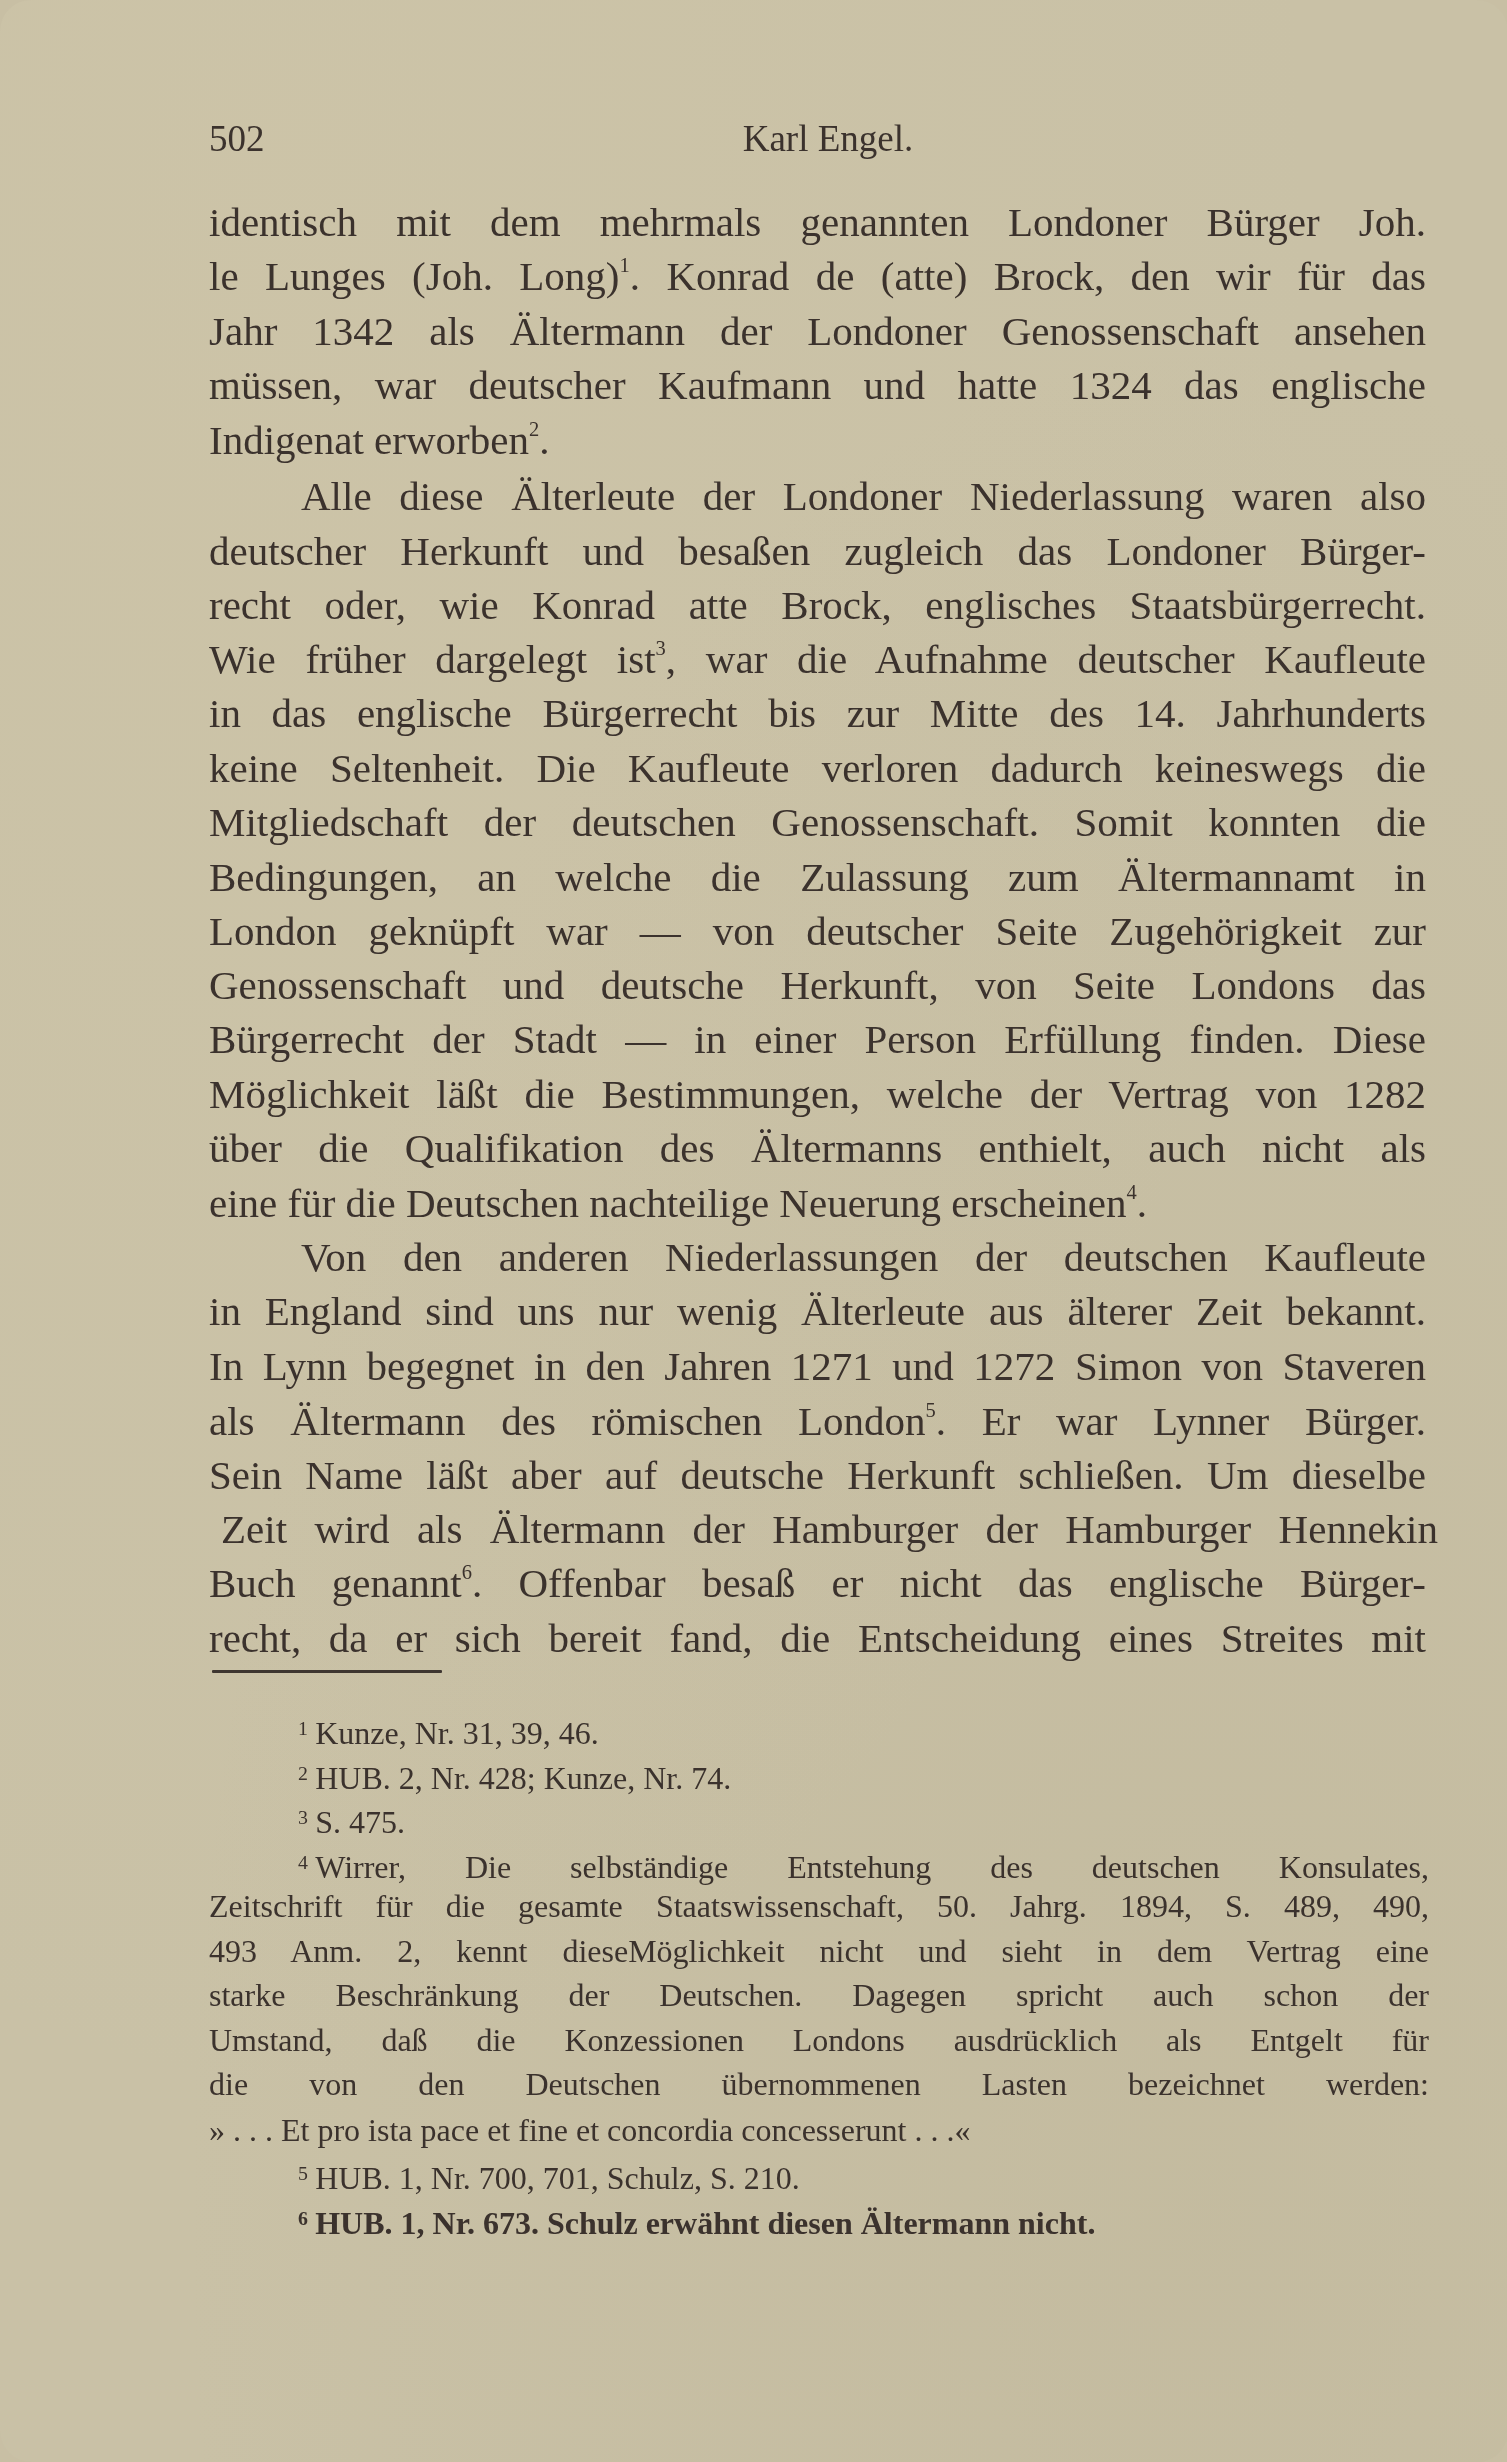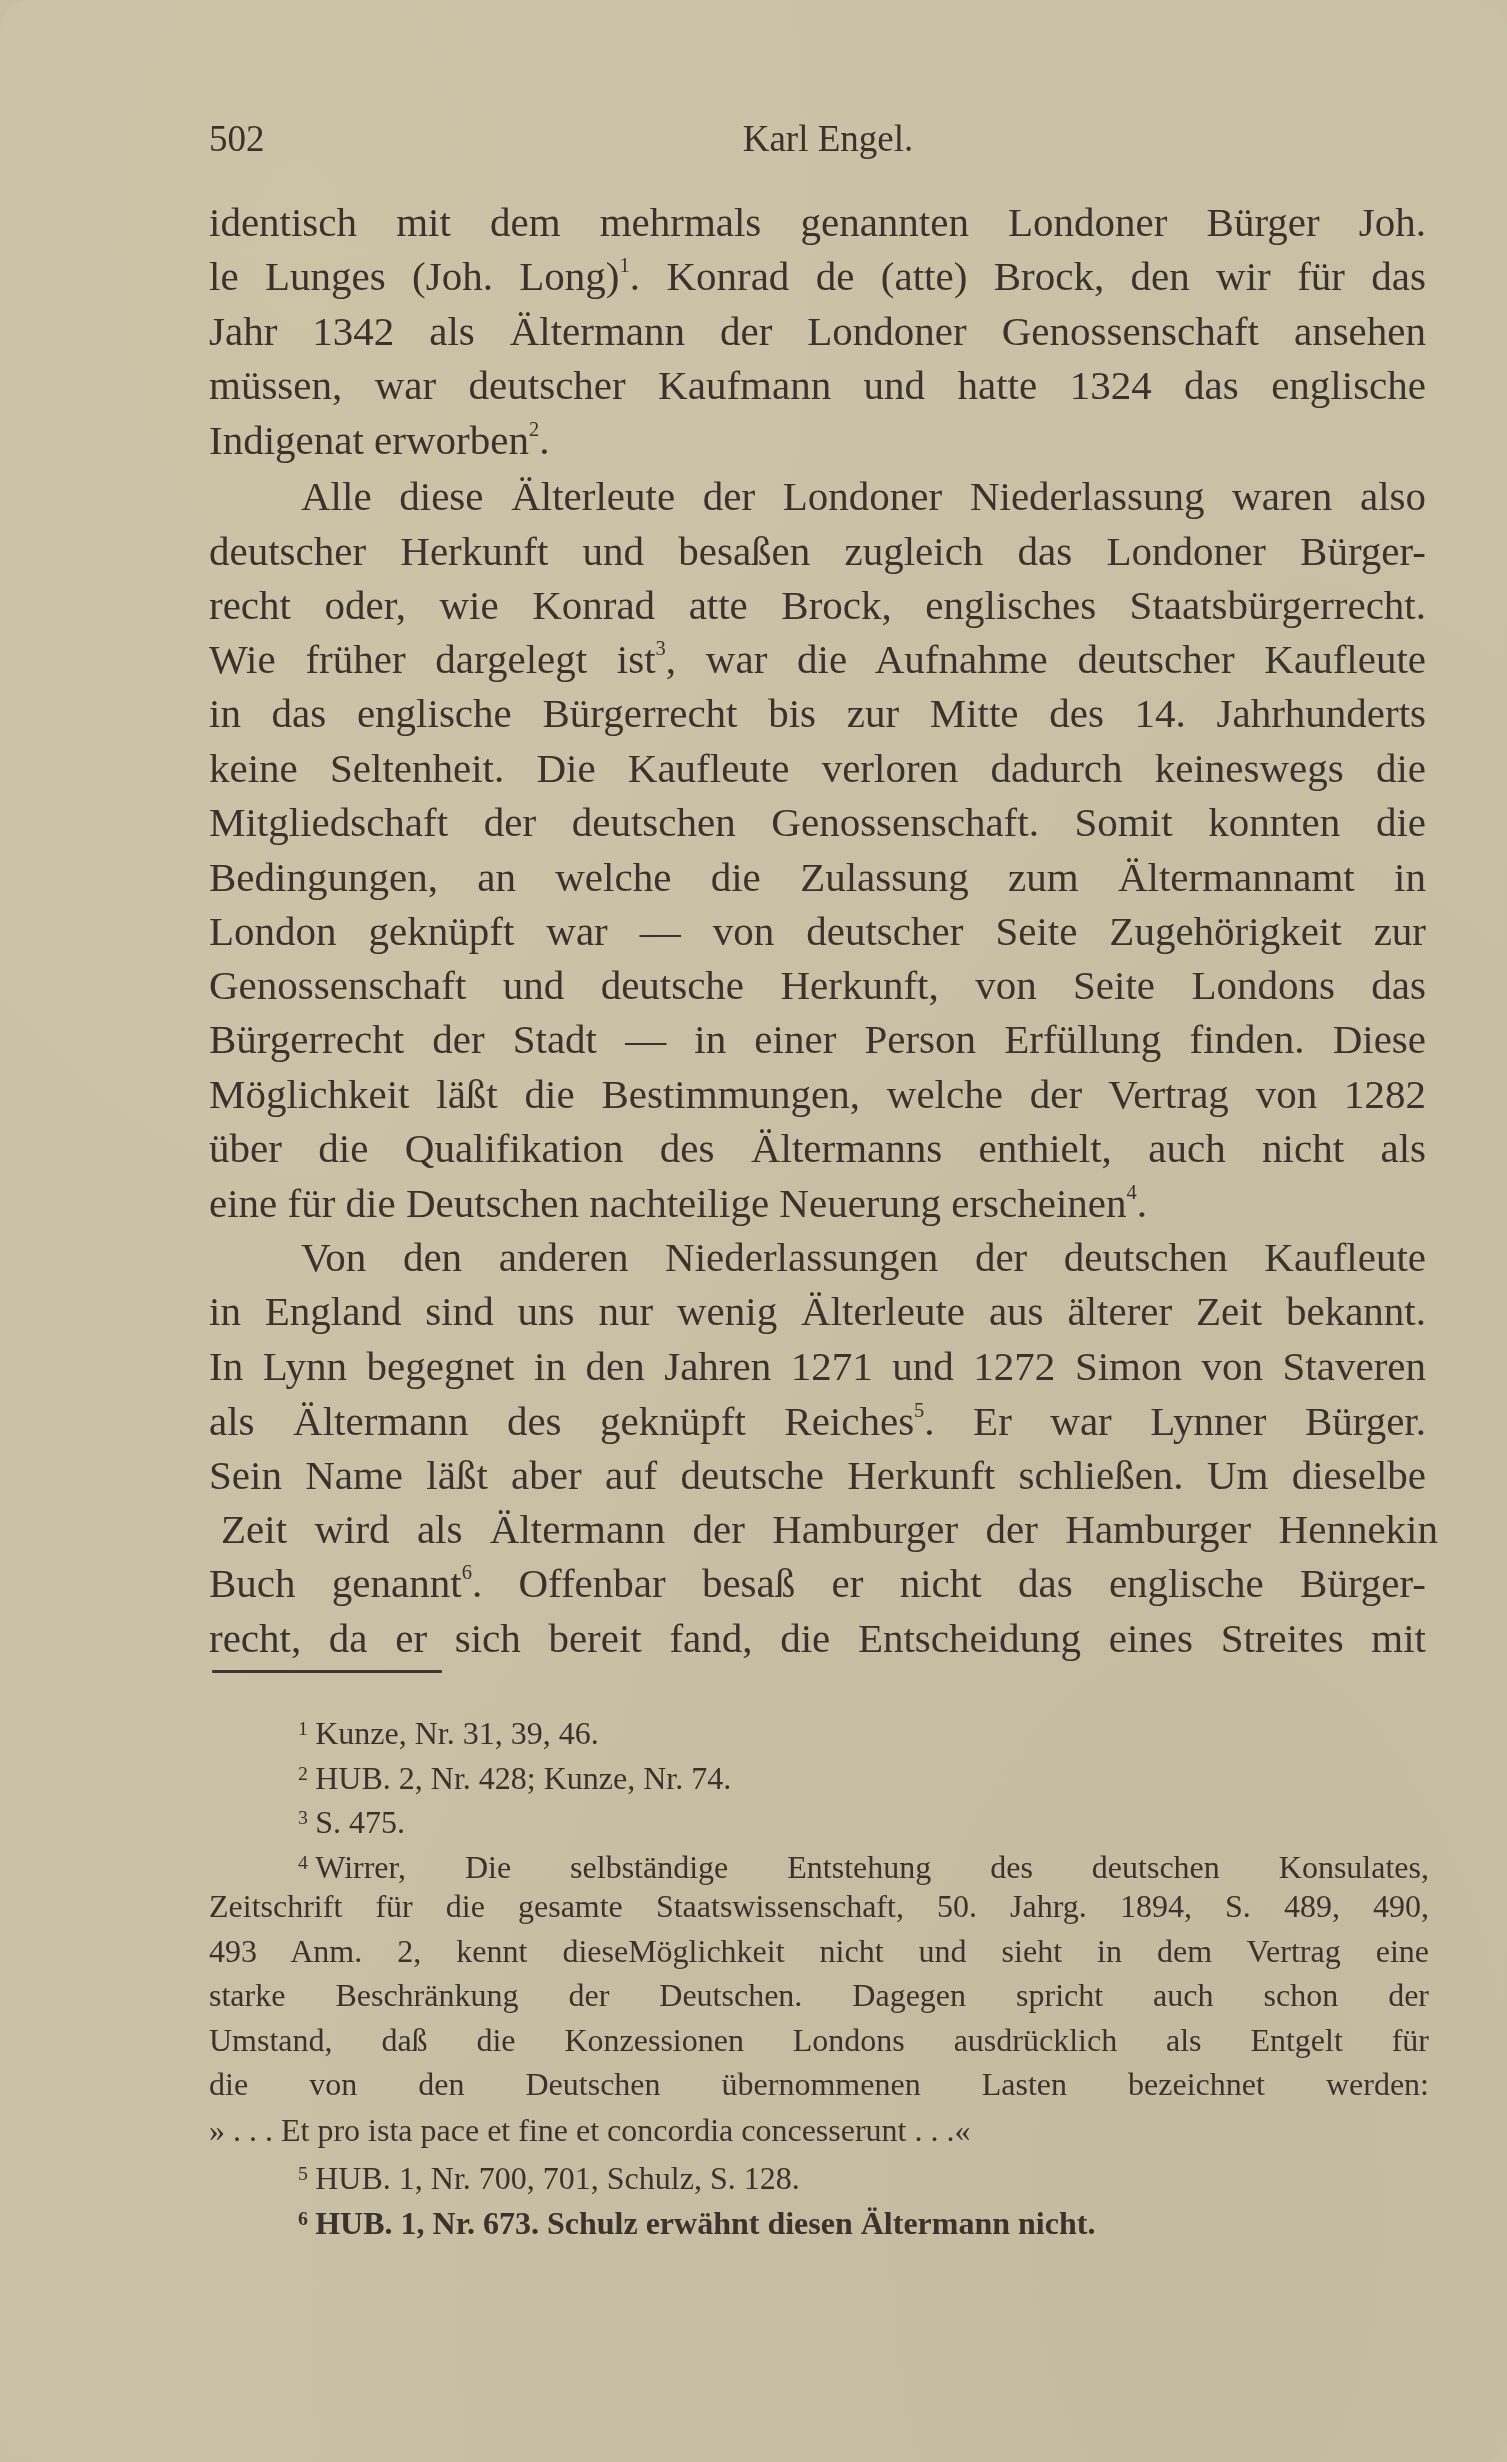--- a/index.html
+++ b/index.html
@@ -76,37 +76,37 @@
       <div class="ln" style="top: 851px;"><span>Bedingungen, an welche die Zulassung zum Ältermannamt in</span></div>
       <div class="ln" style="top: 905px;"><span>London geknüpft war — von deutscher Seite Zugehörigkeit zur</span></div>
       <div class="ln" style="top: 959px;"><span>Genossenschaft und deutsche Herkunft, von Seite Londons das</span></div>
       <div class="ln" style="top: 1013px;"><span>Bürgerrecht der Stadt — in einer Person Erfüllung finden. Diese</span></div>
       <div class="ln" style="top: 1068px;"><span>Möglichkeit läßt die Bestimmungen, welche der Vertrag von 1282</span></div>
       <div class="ln" style="top: 1122px;"><span>über die Qualifikation des Ältermanns enthielt, auch nicht als</span></div>
       <div class="ln last" style="top: 1177px;"><span>eine für die Deutschen nachteilige Neuerung erscheinen</span><sup class="fn">4</sup><span>.</span></div>
       <div class="ln indent" style="top: 1231px;"><span>Von den anderen Niederlassungen der deutschen Kaufleute</span></div>
       <div class="ln" style="top: 1285px;"><span>in England sind uns nur wenig Älterleute aus älterer Zeit bekannt.</span></div>
       <div class="ln" style="top: 1340px;"><span>In Lynn begegnet in den Jahren 1271 und 1272 Simon von Staveren</span></div>
-      <div class="ln" style="top: 1395px;"><span>als Ältermann des geknüpft Reiches</span><sup class="fn">5</sup><span>. Er war Lynner Bürger.</span></div>
+      <div class="ln" style="top: 1395px;"><span>als Ältermann des römischen London</span><sup class="fn">5</sup><span>. Er war Lynner Bürger.</span></div>
       <div class="ln" style="top: 1449px;"><span>Sein Name läßt aber auf deutsche Herkunft schließen. Um dieselbe</span></div>
       <div class="ln" style="top: 1503px; margin-left: 12px;"><span>Zeit wird als Ältermann der Hamburger der Hamburger Hennekin</span></div>
       <div class="ln" style="top: 1557px;"><span>Buch genannt</span><sup class="fn">6</sup><span>. Offenbar besaß er nicht das englische Bürger-</span></div>
       <div class="ln" style="top: 1612px;"><span>recht, da er sich bereit fand, die Entscheidung eines Streites mit</span></div>
     </div>
 
   <div class="rule"></div>
 
   <div class="fn-area" id="fnarea">
       <div class="fl indent last" style="top: 1706px;"><span class="fnmark">1</span><span>Kunze, Nr. 31, 39, 46.</span></div>
       <div class="fl indent last" style="top: 1751px;"><span class="fnmark">2</span><span>HUB. 2, Nr. 428; Kunze, Nr. 74.</span></div>
       <div class="fl indent last" style="top: 1795px;"><span class="fnmark">3</span><span>S. 475.</span></div>
       <div class="fl indent" style="top: 1840px;"><span class="fnmark">4</span><span>Wirrer, Die selbständige Entstehung des deutschen Konsulates,</span></div>
       <div class="fl" style="top: 1884px;"><span>Zeitschrift für die gesamte Staatswissenschaft, 50. Jahrg. 1894, S. 489, 490,</span></div>
       <div class="fl" style="top: 1929px;"><span>493 Anm. 2, kennt dieseMöglichkeit nicht und sieht in dem Vertrag eine</span></div>
       <div class="fl" style="top: 1973px;"><span>starke Beschränkung der Deutschen. Dagegen spricht auch schon der</span></div>
       <div class="fl" style="top: 2018px;"><span>Umstand, daß die Konzessionen Londons ausdrücklich als Entgelt für</span></div>
       <div class="fl" style="top: 2062px;"><span>die von den Deutschen übernommenen Lasten bezeichnet werden:</span></div>
       <div class="fl last" style="top: 2108px;"><span>» . . . Et pro ista pace et fine et concordia concesserunt . . .«</span></div>
-      <div class="fl indent last" style="top: 2151px;"><span class="fnmark">5</span><span>HUB. 1, Nr. 700, 701, Schulz, S. 128.</span></div>
+      <div class="fl indent last" style="top: 2151px;"><span class="fnmark">5</span><span>HUB. 1, Nr. 700, 701, Schulz, S. 210.</span></div>
       <div class="fl indent last" style="top: 2196px; font-weight: bold;"><span class="fnmark">6</span><span>HUB. 1, Nr. 673. Schulz erwähnt diesen Ältermann nicht.</span></div>
     </div>
 </div>
 
 
 </body></html>

